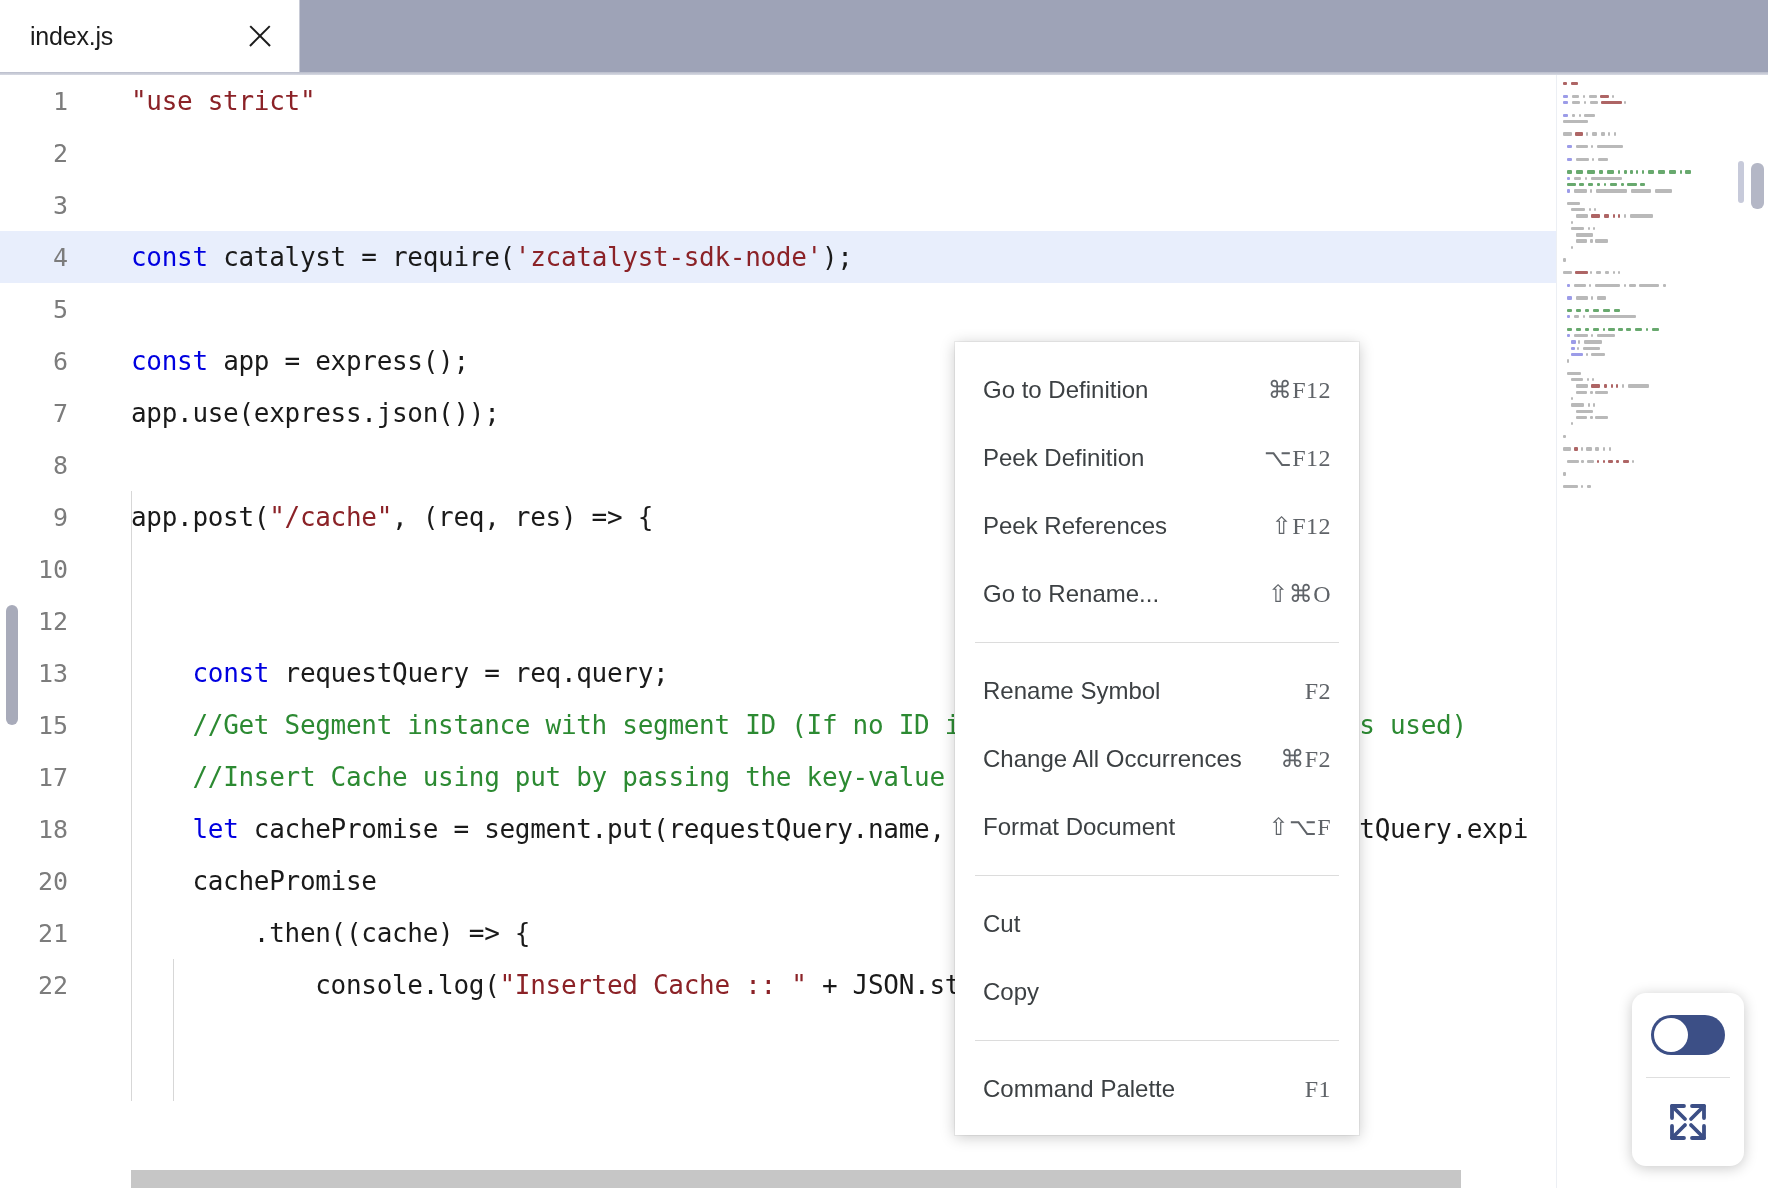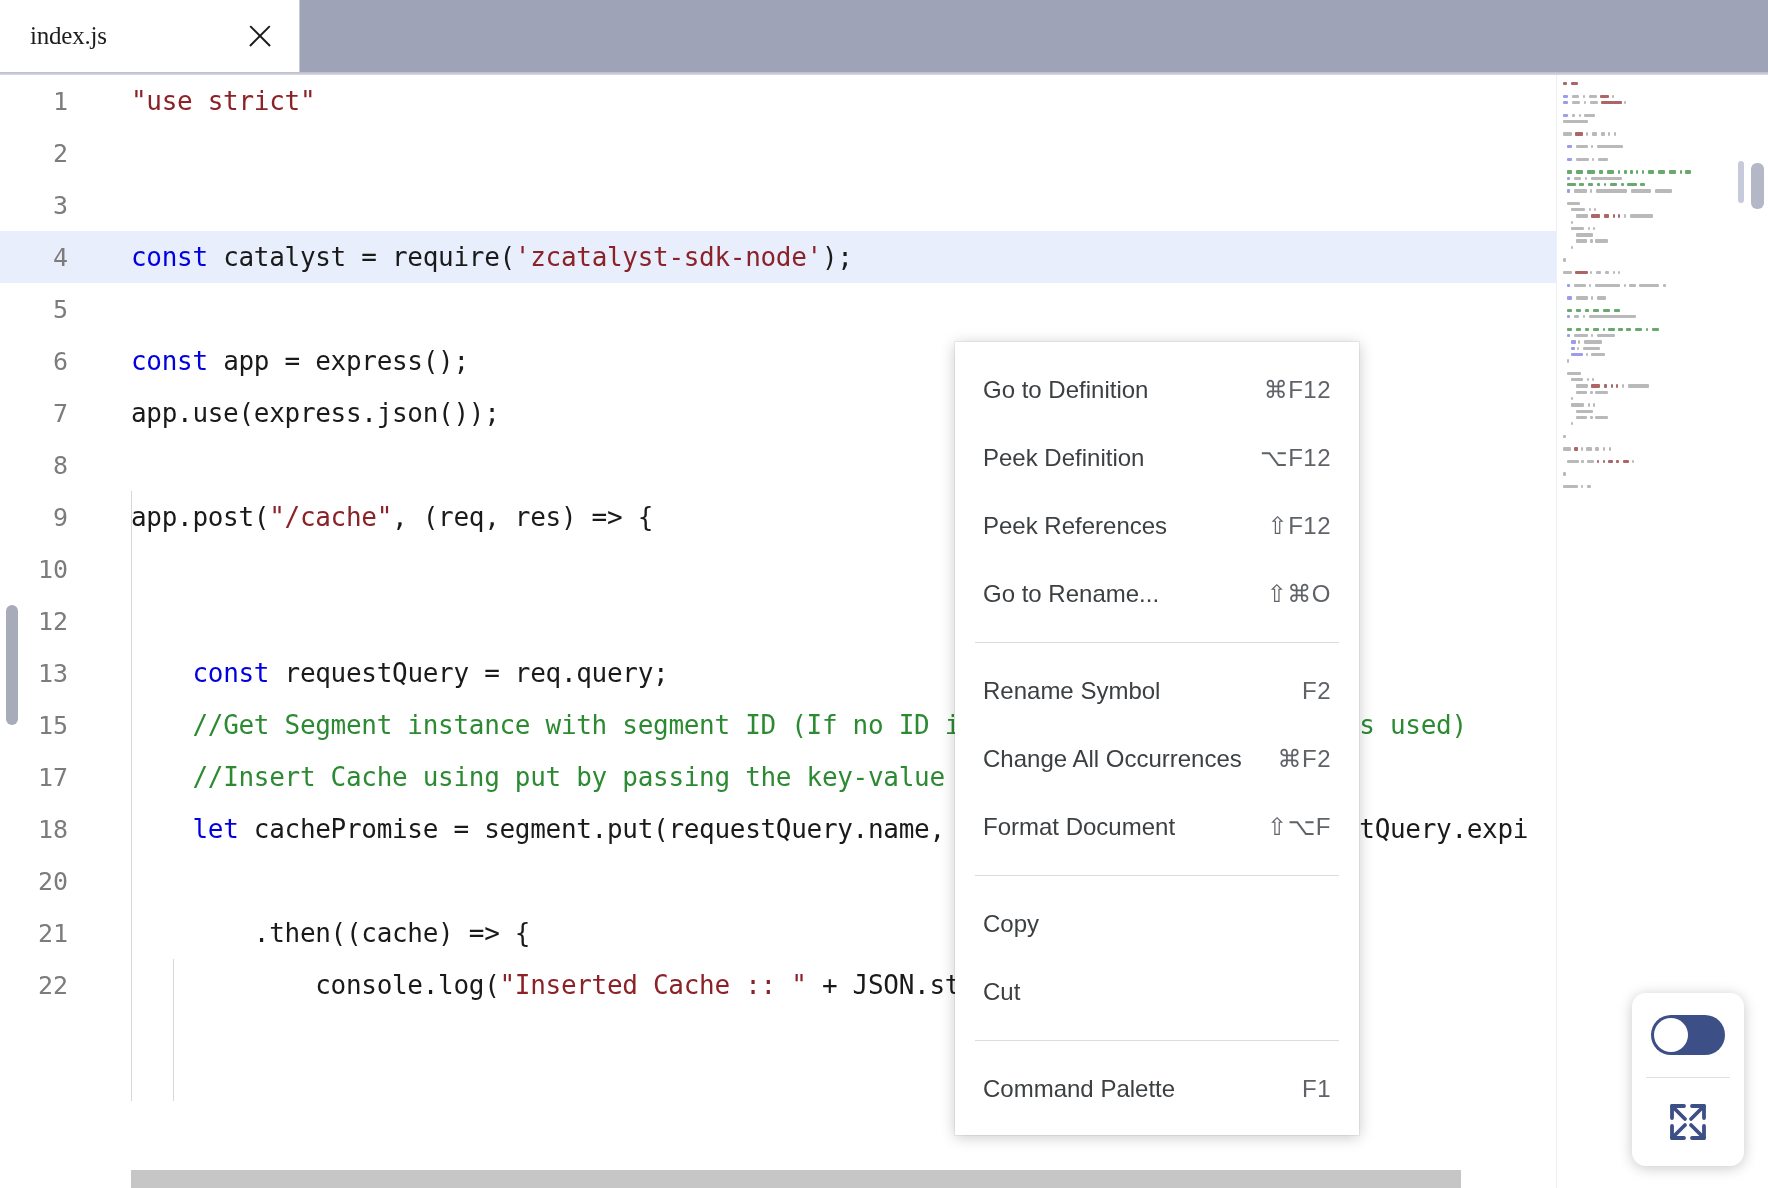--- a/index.html
+++ b/index.html
@@ -23,21 +23,21 @@
     width: 300px; height: 72px;
     background: #ffffff;
     display: flex; align-items: center;
     padding: 0 22px 0 30px;
     justify-content: space-between;
     border-right: 1px solid #c8cbd6;
     cursor: pointer;
   }
   .tab-label {
     font-size: 25px; color: #1c1c1c;
-    font-family: Liberation Serif, serif;
+    font-family: Liberation Sans, sans-serif;
     letter-spacing: -0.2px;
     white-space: nowrap;
   }
   .tab-close {
     width: 34px; height: 34px;
     position: relative;
     cursor: pointer;
     flex: 0 0 auto;
   }
   .tab-close::before, .tab-close::after {
@@ -145,21 +145,21 @@
   .ctxitem {
     display: flex; align-items: center; justify-content: space-between;
     padding: 0 28px 0 28px;
     height: 68px;
     cursor: pointer;
     font-size: 24px;
     color: #3c4043;
     font-family: "Liberation Sans", sans-serif;
   }
   .ctxlabel { white-space: nowrap; }
-  .ctxkey { color: #5f6368; font-size: 24px; white-space: nowrap; letter-spacing: 0.5px; }
+  .ctxkey { color: #5f6368; font-size: 24px; white-space: nowrap; letter-spacing: 0.5px; font-family: Liberation Serif, serif; }
   .ctxsep { height: 1px; background: #dcdcdc; margin: 14px 20px; }
 
   
   .floatpanel {
     position: absolute;
     right: 24px; bottom: 22px;
     width: 112px;
     background: #ffffff;
     border-radius: 14px;
     box-shadow: 0 2px 14px rgba(0,0,0,0.22);
@@ -210,21 +210,21 @@
           <div class="line"><span class="ln">6</span><span class="code"><span class="kw">const</span><span> app = express();</span></span></div>
           <div class="line"><span class="ln">7</span><span class="code"><span>app.use(express.json());</span></span></div>
           <div class="line"><span class="ln">8</span><span class="code"></span></div>
           <div class="line"><span class="ln">9</span><span class="code"><span>app.post(</span><span class="str">"/cache"</span><span>, (req, res) =&gt; {</span></span></div>
           <div class="line"><span class="ln">10</span><span class="code"></span></div>
           <div class="line"><span class="ln">12</span><span class="code"></span></div>
           <div class="line"><span class="ln">13</span><span class="code"><span>    </span><span class="kw">const</span><span> requestQuery = req.query;</span></span></div>
           <div class="line"><span class="ln">15</span><span class="code"><span>    </span><span class="cmt">//Get Segment instance with segment ID (If no ID is given, Default segment is used)</span></span></div>
           <div class="line"><span class="ln">17</span><span class="code"><span>    </span><span class="cmt">//Insert Cache using put by passing the key-value pair</span></span></div>
           <div class="line"><span class="ln">18</span><span class="code"><span>    </span><span class="kw">let</span><span> cachePromise = segment.put(requestQuery.name, requestQuery.value, requestQuery.expi</span></span></div>
-          <div class="line"><span class="ln">20</span></div>
+          <div class="line"><span class="ln">20</span><span class="code"><span>    cachePromise</span></span></div>
           <div class="line"><span class="ln">21</span><span class="code"><span>        .then((cache) =&gt; {</span></span></div>
           <div class="line"><span class="ln">22</span><span class="code"><span>            console.log(</span><span class="str">"Inserted Cache :: "</span><span> + JSON.stringify(cache))</span></span></div>
         </div>
     </div>
 
     <div class="minimap">
       <div id="mm-body">
           <span class="mm-line"><span class="mm-seg" style="width: 4.2px; background: rgb(160, 74, 74); opacity: 0.85;"></span><span class="mm-seg" style="width: 7.35px; background: rgb(160, 74, 74); opacity: 0.85; margin-left: 1.05px;"></span></span>
           <span class="mm-line">&nbsp;</span>
           <span class="mm-line"><span class="mm-seg" style="width: 5.25px; background: rgb(90, 90, 216); opacity: 0.6;"></span><span class="mm-seg" style="width: 7.35px; background: rgb(138, 138, 138); opacity: 0.6; margin-left: 1.05px;"></span><span class="mm-seg" style="width: 2px; background: rgb(138, 138, 138); opacity: 0.6; margin-left: 1.05px;"></span><span class="mm-seg" style="width: 8.4px; background: rgb(138, 138, 138); opacity: 0.6; margin-left: 1.05px;"></span><span class="mm-seg" style="width: 9.45px; background: rgb(160, 74, 74); opacity: 0.85;"></span><span class="mm-seg" style="width: 2.1px; background: rgb(138, 138, 138); opacity: 0.6;"></span></span>
@@ -324,25 +324,25 @@
           <div class="ctxitem">
             <span class="ctxlabel">Change All Occurrences</span>
             <span class="ctxkey">⌘F2</span>
           </div>
           <div class="ctxitem">
             <span class="ctxlabel">Format Document</span>
             <span class="ctxkey">⇧⌥F</span>
           </div>
           <div class="ctxsep"></div>
           <div class="ctxitem">
+            <span class="ctxlabel">Cut</span>
+            <span class="ctxkey"></span>
+          </div>
+          <div class="ctxitem">
             <span class="ctxlabel">Copy</span>
-            <span class="ctxkey"></span>
-          </div>
-          <div class="ctxitem">
-            <span class="ctxlabel">Cut</span>
             <span class="ctxkey"></span>
           </div>
           <div class="ctxsep"></div>
           <div class="ctxitem">
             <span class="ctxlabel">Command Palette</span>
             <span class="ctxkey">F1</span>
           </div>
         </div>
     </div>
 

